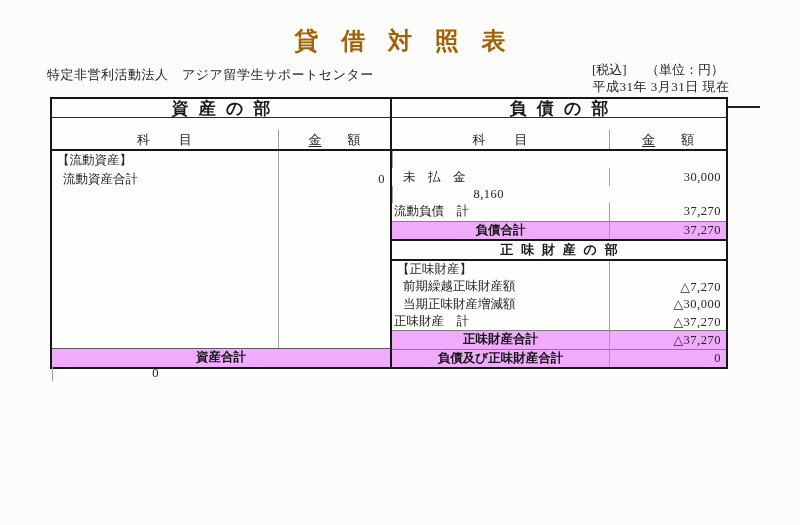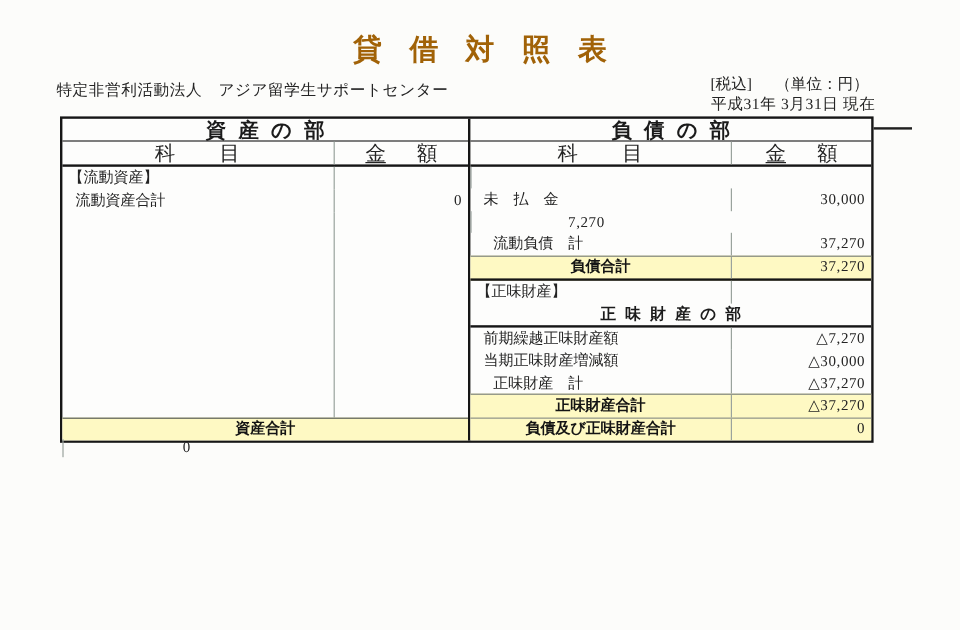--- a/index.html
+++ b/index.html
@@ -35,22 +35,22 @@
   .half.assets-half { width:338px; }
   .half.liab-half  { flex:1; border-left:2px solid #161616; }
 
   .sec-head {
     height:19px; flex:0 0 19px; display:flex; align-items:center; justify-content:center;
     font-family:"Liberation Sans","DejaVu Sans",sans-serif; font-weight:bold;
     font-size:17px; letter-spacing:0.6em; text-indent:0.6em;
     border-bottom:1.5px solid #2a2a2a; box-sizing:border-box; color:#1b1b1b;
   }
   .col-heads {
-    height:21px; flex:0 0 21px; display:flex; font-size:17px;
-    border-bottom:2.5px solid #161616; box-sizing:border-box;
+    height:21px; flex:0 0 21px; display:flex; font-size:13px;
+    border-bottom:2.5px solid #161616; box-sizing:border-box;margin-top:12px;
   }
   .subject-h { flex:1; display:flex; align-items:center; justify-content:center; letter-spacing:1px; }
   .amount-h {
     display:flex; align-items:center; justify-content:center;
     border-left:1px solid #9aa39d; box-sizing:border-box;
   }
   .assets-half .amount-h, .assets-half .amount { width:112px; }
   .liab-half  .amount-h, .liab-half  .amount { width:117px; }
   .amount-h .kin { text-decoration:underline; text-underline-offset:2px; margin-right:26px; }
 
@@ -59,23 +59,23 @@
   .liab-half .row { flex:1 1 0; }
   .assets-half .row { flex:0 0 19.2px; }
   .assets-half .row.filler { flex:1 1 auto; }
   .cell { display:flex; align-items:center; box-sizing:border-box; }
   .subject { flex:1; padding-left:5px; }
   .amount {
     justify-content:flex-end; padding-right:5px;
     border-left:1px solid #9aa39d; letter-spacing:0.5px;
   }
   .row.item .subject { padding-left:11px; }
-  .row.sub  .subject { padding-left:19px; }
+  .row.sub  .subject { padding-left:2px; }
 
-  .row.shaded { background:#fef9c3; }
+  .row.shaded { background:#f0abfc; }
   .row.shaded .subject {
     justify-content:center; padding-left:0;
     font-family:"Liberation Sans","DejaVu Sans",sans-serif; font-weight:bold; color:#141414;
   }
   .row.liab-total  { border-top:1px solid #7d837d; border-bottom:2.5px solid #161616; }
   .row.na-total    { border-top:1px solid #7d837d; border-bottom:1px solid #7d837d; }
   .row.assets-total{ border-top:1.5px solid #565b56;flex-direction:column; }
 
   .band {
     display:flex; align-items:center; justify-content:center;
@@ -139,35 +139,35 @@
       </div>
       <div class="tbody">
         <div class="row cat">
           <div class="cell amount"></div>
         </div>
         <div class="row item">
           <div class="cell subject">未　払　金</div>
           <div class="cell amount">30,000</div>
         </div>
         <div class="row item">
-          <div class="cell amount">7,270</div>
+          <div class="cell amount">8,160</div>
         </div>
         <div class="row sub">
           <div class="cell subject">流動負債　計</div>
           <div class="cell amount">37,270</div>
         </div>
         <div class="row shaded liab-total">
           <div class="cell subject">負債合計</div>
           <div class="cell amount">37,270</div>
         </div>
+        <div class="row band">正味財産の部</div>
         <div class="row cat">
           <div class="cell subject">【正味財産】</div>
           <div class="cell amount"></div>
         </div>
-        <div class="row band">正味財産の部</div>
         <div class="row item">
           <div class="cell subject">前期繰越正味財産額</div>
           <div class="cell amount">△7,270</div>
         </div>
         <div class="row item">
           <div class="cell subject">当期正味財産増減額</div>
           <div class="cell amount">△30,000</div>
         </div>
         <div class="row sub">
           <div class="cell subject">正味財産　計</div>

